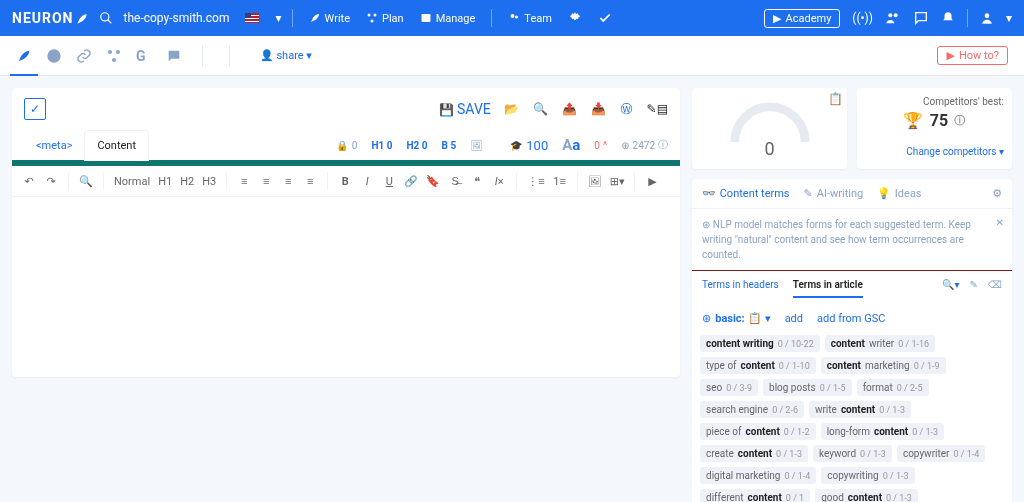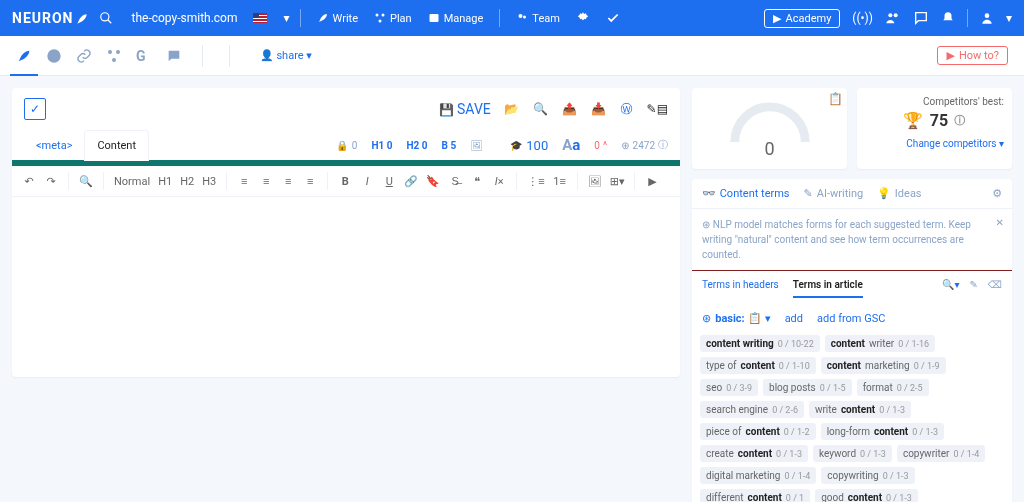--- a/index.html
+++ b/index.html
@@ -3,21 +3,21 @@
 <meta charset="utf-8">
 <style>
 *{box-sizing:border-box;margin:0;padding:0;font-family:-apple-system,BlinkMacSystemFont,"Segoe UI",Roboto,sans-serif}
 body{background:#f4f7fb;width:1024px;height:502px;overflow:hidden;font-size:12px;color:#333}
 .topbar{background:#1e6fef;height:36px;display:flex;align-items:center;padding:0 12px;color:#fff;gap:10px}
 .logo{font-weight:700;font-size:14px;letter-spacing:1px;display:flex;align-items:flex-end;gap:2px}
 .logo svg{width:14px;height:14px}
 .topnav{display:flex;gap:16px;align-items:center;margin-left:6px}
 .topnav-item{display:flex;align-items:center;gap:4px;font-size:11px;cursor:pointer}
 .topnav-item svg{width:12px;height:12px;fill:#fff}
-.domain{font-size:12px;margin-left:8px;display:flex;align-items:center;gap:16px}
+.domain{font-size:12px;margin-left:0;display:flex;align-items:center;gap:16px}
 .spacer{flex:1}
 .topright{display:flex;align-items:center;gap:12px}
 .academy{border:1px solid #fff;border-radius:3px;padding:2px 8px;font-size:11px;display:flex;align-items:center;gap:4px}
 .divider-v{width:1px;height:18px;background:rgba(255,255,255,.4)}
 .subbar{background:#fff;height:40px;display:flex;align-items:center;padding:0 16px;gap:14px;border-bottom:1px solid #e6eaf1}
 .sub-icons{display:flex;gap:14px;align-items:center}
 .sub-icons .ic{width:16px;height:16px;color:#8aa4c8;cursor:pointer}
 .sub-icons .ic.active{color:#1e6fef}
 .feather-underline{position:relative}
 .feather-underline::after{content:"";position:absolute;left:-6px;right:-6px;bottom:-12px;height:2px;background:#1e6fef}
@@ -50,21 +50,21 @@
 .right{width:320px;display:flex;flex-direction:column;gap:10px}
 .right-top{display:flex;gap:10px}
 .gauge-card{flex:1;padding:10px 8px;display:flex;flex-direction:column;align-items:center;position:relative}
 .gauge{width:88px;height:44px;position:relative}
 .gauge svg{width:88px;height:44px}
 .clip{position:absolute;right:4px;top:4px;color:#1e6fef}
 .gauge-val{font-size:18px;color:#666;margin-top:-4px}
 .comp-card{flex:1;padding:8px;text-align:right}
 .comp-label{font-size:10px;color:#666}
 .comp-val{display:flex;align-items:center;justify-content:center;gap:6px;font-size:16px;font-weight:700;margin-top:4px}
-.chg{color:#1e6fef;font-size:10px;margin-top:8px;display:inline-block;cursor:pointer}
+.chg{color:#1e6fef;font-size:10px;margin-top:16px;display:inline-block;cursor:pointer}
 .terms-card{flex:1;display:flex;flex-direction:column}
 .terms-tabs{display:flex;gap:14px;padding:8px 10px;border-bottom:1px solid #eef2f8;font-size:11px;align-items:center}
 .terms-tabs .tt{color:#8aa4c8;cursor:pointer;display:flex;align-items:center;gap:4px}
 .terms-tabs .tt.active{color:#1e6fef}
 .terms-tabs .ttr{margin-left:auto;color:#8aa4c8}
 .nlp{padding:8px 10px;font-size:10px;color:#8aa4c8;position:relative;border-bottom:1px solid #7f1d1d;line-height:1.5}
 .nlp .close{position:absolute;right:8px;top:6px;cursor:pointer}
 .sub-tabs{display:flex;gap:14px;padding:8px 10px;font-size:10px;align-items:flex-start}
 .sub-tabs .st{color:#1e6fef;cursor:pointer}
 .sub-tabs .st.active{color:#222;font-weight:600;border-bottom:2px solid #1e6fef;padding-bottom:6px}

